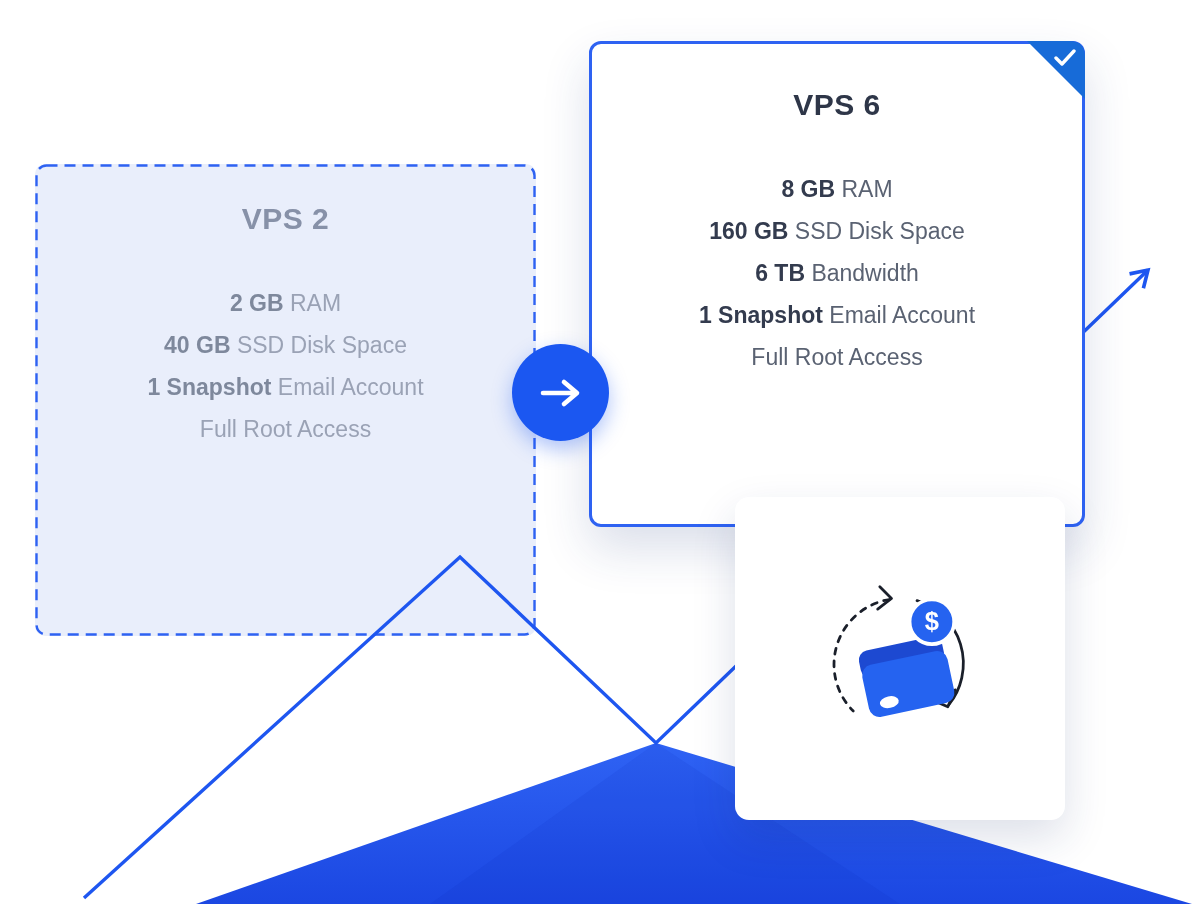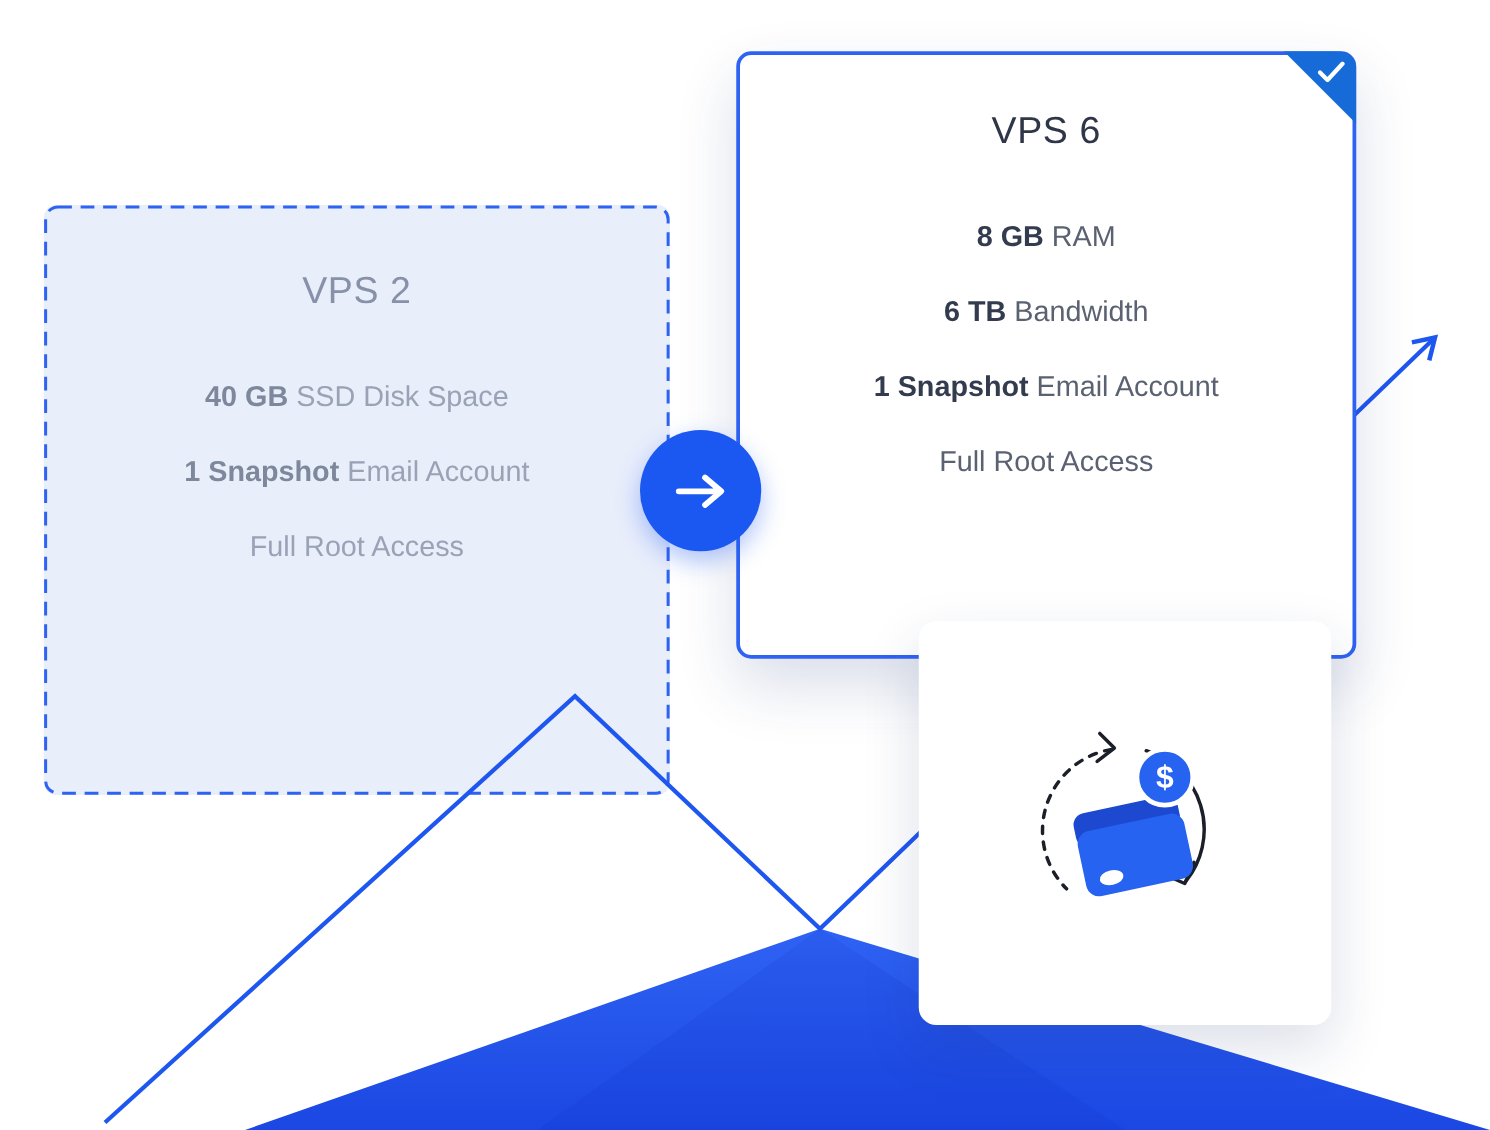--- a/index.html
+++ b/index.html
@@ -19,36 +19,36 @@
   .bg-fill-svg { z-index:0; }
   .line-svg   { z-index:2; }
 
   
   .card {
     position:absolute; text-align:center;
   }
   .card-old {
     left:35px; top:164px; width:501px; height:472px;
     background:#E9EEFB; border-radius:10px;
-    padding-top:52px; z-index:1;
+    padding-top:38px; z-index:1;
   }
   .dash-border { position:absolute; left:0; top:0; width:100%; height:100%; pointer-events:none; }
   .card-new {
     left:589px; top:41px; width:496px; height:486px;
     background:#ffffff; border:3px solid #2E62F2; border-radius:12px;
     padding-top:44px; z-index:3;
     box-shadow:0 22px 48px rgba(32,56,124,0.16);
   }
-  .card h2 { font-size:30px; letter-spacing:0.5px; font-weight:400; position:relative; z-index:1; }
+  .card h2 { font-size:30px; letter-spacing:0.5px; font-weight:700; position:relative; z-index:1; }
   .card-old h2 { color:#8791A8; }
   .card-new h2 { color:#2E3648; }
 
   .features {
     list-style:none; margin-top:54px;
-    display:flex; flex-direction:column; gap:33px;
+    display:flex; flex-direction:column; gap:15px;
     position:relative; z-index:1;
   }
   .feat { font-size:23px; line-height:27px; }
   .card-old .feat { color:#9AA2B5; }
   .card-old .feat b { color:#7E889C; font-weight:700; }
   .card-new .feat { color:#5A6272; }
   .card-new .feat b { color:#333B4E; font-weight:700; }
 
   
   .corner-badge { position:absolute; top:-3px; right:-3px; width:58px; height:58px; }
@@ -87,20 +87,21 @@
     <polygon points="196,904 656,743 1192,904" fill="url(#areaGrad)"></polygon>
     <polygon points="430,904 656,743 900,904" fill="#0B2BB8" opacity="0.10"></polygon>
   </svg>
 
   <div class="card card-old">
     <svg class="dash-border" viewBox="0 0 501 472" preserveAspectRatio="none">
       <rect x="1.5" y="1.5" width="498" height="469" rx="10" fill="none" stroke="#2E62F2" stroke-width="2.4" stroke-dasharray="11 7"></rect>
     </svg>
     <h2>VPS 2</h2>
     <ul class="features">
+      <li class="feat"><b>2 GB</b> <span>RAM</span></li>
       <li class="feat"><b>40 GB</b> <span>SSD Disk Space</span></li>
       <li class="feat"><b>1 Snapshot</b> <span>Email Account</span></li>
       <li class="feat"><b></b> <span>Full Root Access</span></li>
     </ul>
   </div>
 
   <svg class="line-svg" viewBox="0 0 1192 904">
     <defs>
       <marker id="trendArrow" markerWidth="34" markerHeight="34" refX="22" refY="15" orient="auto" markerUnits="userSpaceOnUse">
         <path d="M6,5 L22,15 L6,25" fill="none" stroke="#1E56F0" stroke-width="3.6"></path>
@@ -120,20 +121,21 @@
       <svg width="58" height="58" viewBox="0 0 58 58">
         <path d="M0 0 H42 Q58 0 58 16 V58 Z" fill="#176BD8"></path>
       </svg>
       <svg class="corner-check" width="22" height="17" viewBox="0 0 22 17">
         <path d="M2 9 L8 15 L20 2" fill="none" stroke="#ffffff" stroke-width="3.4" stroke-linecap="round" stroke-linejoin="round"></path>
       </svg>
     </div>
     <h2>VPS 6</h2>
     <ul class="features">
       <li class="feat"><b>8 GB</b> <span>RAM</span></li>
+      <li class="feat"><b>160 GB</b> <span>SSD Disk Space</span></li>
       <li class="feat"><b>6 TB</b> <span>Bandwidth</span></li>
       <li class="feat"><b>1 Snapshot</b> <span>Email Account</span></li>
       <li class="feat"><b></b> <span>Full Root Access</span></li>
     </ul>
   </div>
 
   <div class="wallet-card">
     <svg width="170" height="160" viewBox="0 0 160 150">
 
       <path d="M 70,19 A 62 62 0 0 0 36,124" fill="none" stroke="#1A1F2A" stroke-width="2.6" stroke-dasharray="5.5 6.5" stroke-linecap="round"></path>

